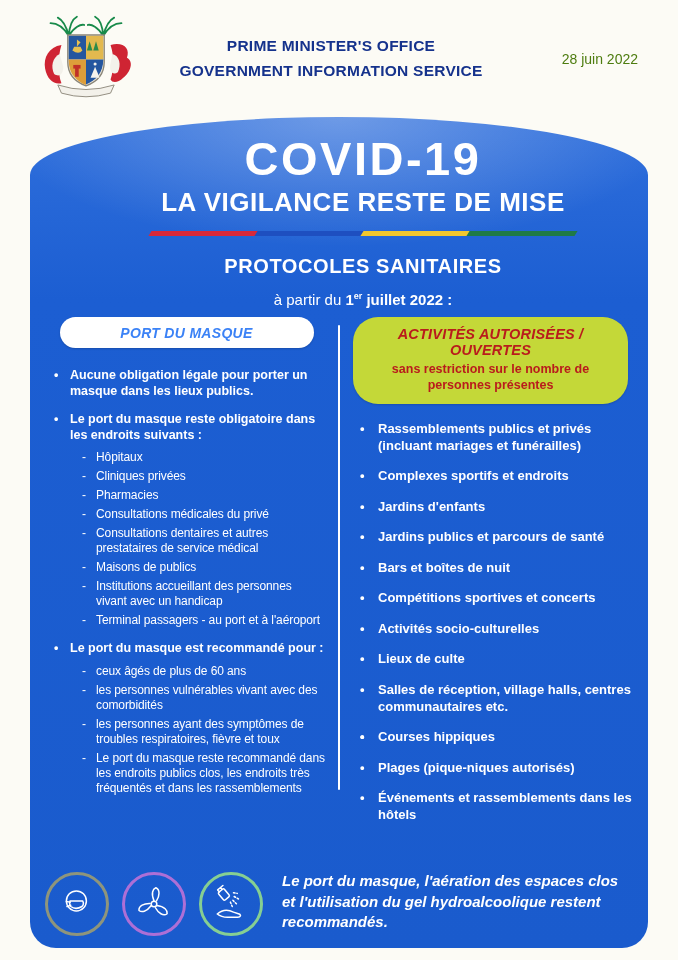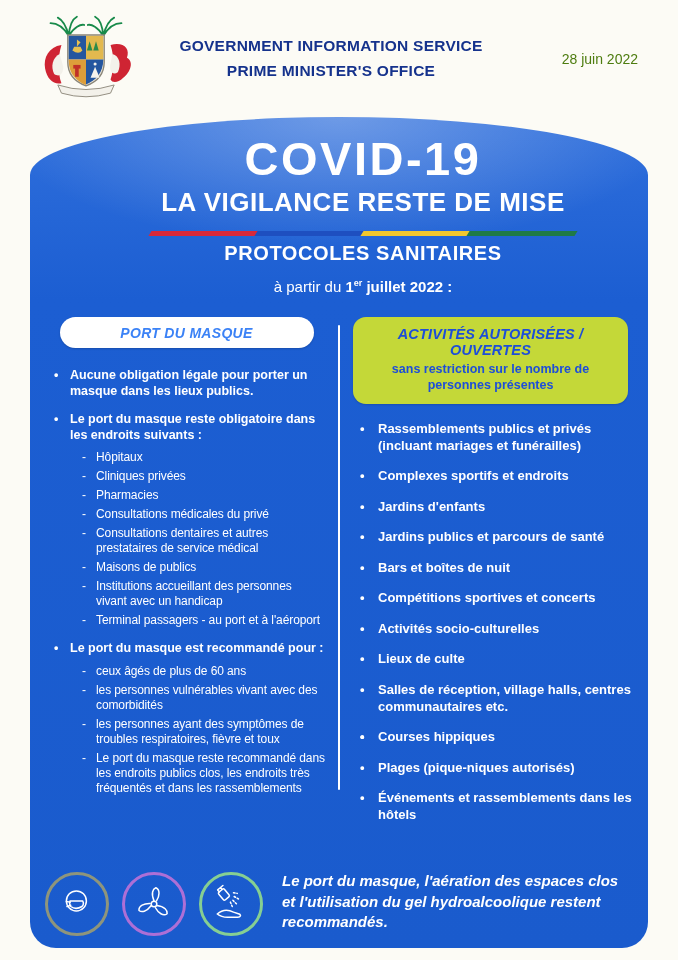--- a/index.html
+++ b/index.html
@@ -24,21 +24,21 @@
     background:
       radial-gradient(72% 20% at 50% 0%, rgba(255,255,255,.30), rgba(255,255,255,0) 78%),
       linear-gradient(180deg,#2f6fdc 0%,#1c5ed2 22%,#1a5bcd 100%);
     padding-left: 48px;
   }
   .banner{padding-top:17px;text-align:center;color:#fff;}
   .covid-title{font-size:47px;font-weight:800;letter-spacing:2.5px;margin:0;line-height:1.05;}
   .vigilance{font-size:26px;font-weight:bold;margin:4px 0 0;letter-spacing:.5px;}
   .flagbar{width:424px;height:5px;margin:13px auto 0;display:flex;}
   .flagseg{flex:1;transform:skewX(-32deg);margin:0 -1px;}
-  .protocols{font-size:20px;font-weight:bold;margin:6px 0 0;letter-spacing:.6px;}
+  .protocols{font-size:20px;font-weight:bold;margin:19px 0 0;letter-spacing:.6px;}
   .effective{font-size:15px;margin-top:13px;}
   .effective b{font-weight:bold;}
   .effective sup{font-size:9px;vertical-align:super;}
 
   
   .columns{position:absolute;top:200px;left:12px;right:12px;display:grid;grid-template-columns:1fr 2px 1fr;column-gap:13px;}
   .divider{background:#fff;width:2px;border-radius:1px;margin-top:8px;height:465px;}
   .col-left{padding-left:6px;}
   .pill{
     width:254px;height:31px;margin:0 auto 20px;background:#fff;border-radius:16px;
@@ -47,21 +47,21 @@
     box-shadow:0 1px 2px rgba(0,0,0,.18);
   }
   .blist{list-style:none;margin:0;padding:0 0 0 2px;color:#fff;}
   .blist > li{position:relative;padding-left:20px;margin-bottom:13px;font-weight:bold;font-size:12.5px;line-height:15.5px;}
   .mk{display:inline;}
   .bmk{position:absolute;left:4px;top:0;}
   .sub{list-style:none;margin:7px 0 0;padding:0 0 0 12px;}
   .sub li{position:relative;padding-left:14px;margin-bottom:4px;font-weight:normal;font-size:12px;line-height:15px;letter-spacing:-.1px;}
   .dmk{position:absolute;left:0;top:0;}
 
-  .ybox{background:#c4d838;border-radius:13px;padding:9px 8px 10px;text-align:center;color:#1d4ed8;margin:0 8px 16px 0;box-shadow:0 1px 2px rgba(0,0,0,.15);}
+  .ybox{background:#c4d838;border-radius:25px;padding:9px 8px 10px;text-align:center;color:#b91c1c;margin:0 8px 16px 0;box-shadow:0 1px 2px rgba(0,0,0,.15);}
   .ybox-title{font-weight:bold;font-style:italic;font-size:14.5px;letter-spacing:.2px;}
   .ybox-sub{font-weight:bold;font-size:12.5px;line-height:1.3;max-width:212px;margin:3px auto 0;}
   .alist{list-style:none;margin:0;padding:0;color:#fff;}
   .alist li{position:relative;padding-left:25px;margin-bottom:13.5px;font-weight:bold;font-size:13px;line-height:17px;}
   .amk{position:absolute;left:7px;top:0;}
 
   
   .footer-row{position:absolute;left:15px;right:16px;bottom:12px;display:flex;align-items:center;margin-top:44px;}
   .ficon{width:58px;height:58px;border:3px solid #fff;border-radius:50%;flex:none;margin-right:13px;
          display:flex;align-items:center;justify-content:center;}
@@ -94,22 +94,22 @@
         <path d="M59 30 l3 10 h-6 z" fill="#2c8a4a"></path>
         <path d="M66 30 l3 10 h-6 z" fill="#2c8a4a"></path>
         <rect x="43" y="56" width="4" height="13" fill="#c03028"></rect>
         <rect x="41" y="56" width="8" height="4" fill="#c03028"></rect>
         <path d="M60 70 l5 -12 5 12 z" fill="#f5f3ec"></path>
         <circle cx="65" cy="55" r="1.7" fill="#f5f3ec"></circle>
         <path d="M24 78 q31 10 62 0 l-4 9 q-27 8 -54 0 z" fill="#f3f1ea" stroke="#8a8577" stroke-width="1"></path>
       </svg>
     </div>
     <div class="agency">
+      <div>PRIME MINISTER'S OFFICE</div>
       <div>GOVERNMENT INFORMATION SERVICE</div>
-      <div>PRIME MINISTER'S OFFICE</div>
     </div>
     <div class="date">28 juin 2022</div>
   </header>
 
   <section class="panel">
 
     <div class="banner">
       <h1 class="covid-title">COVID-19</h1>
       <h2 class="vigilance">LA VIGILANCE RESTE DE MISE</h2>
       <div class="flagbar">

